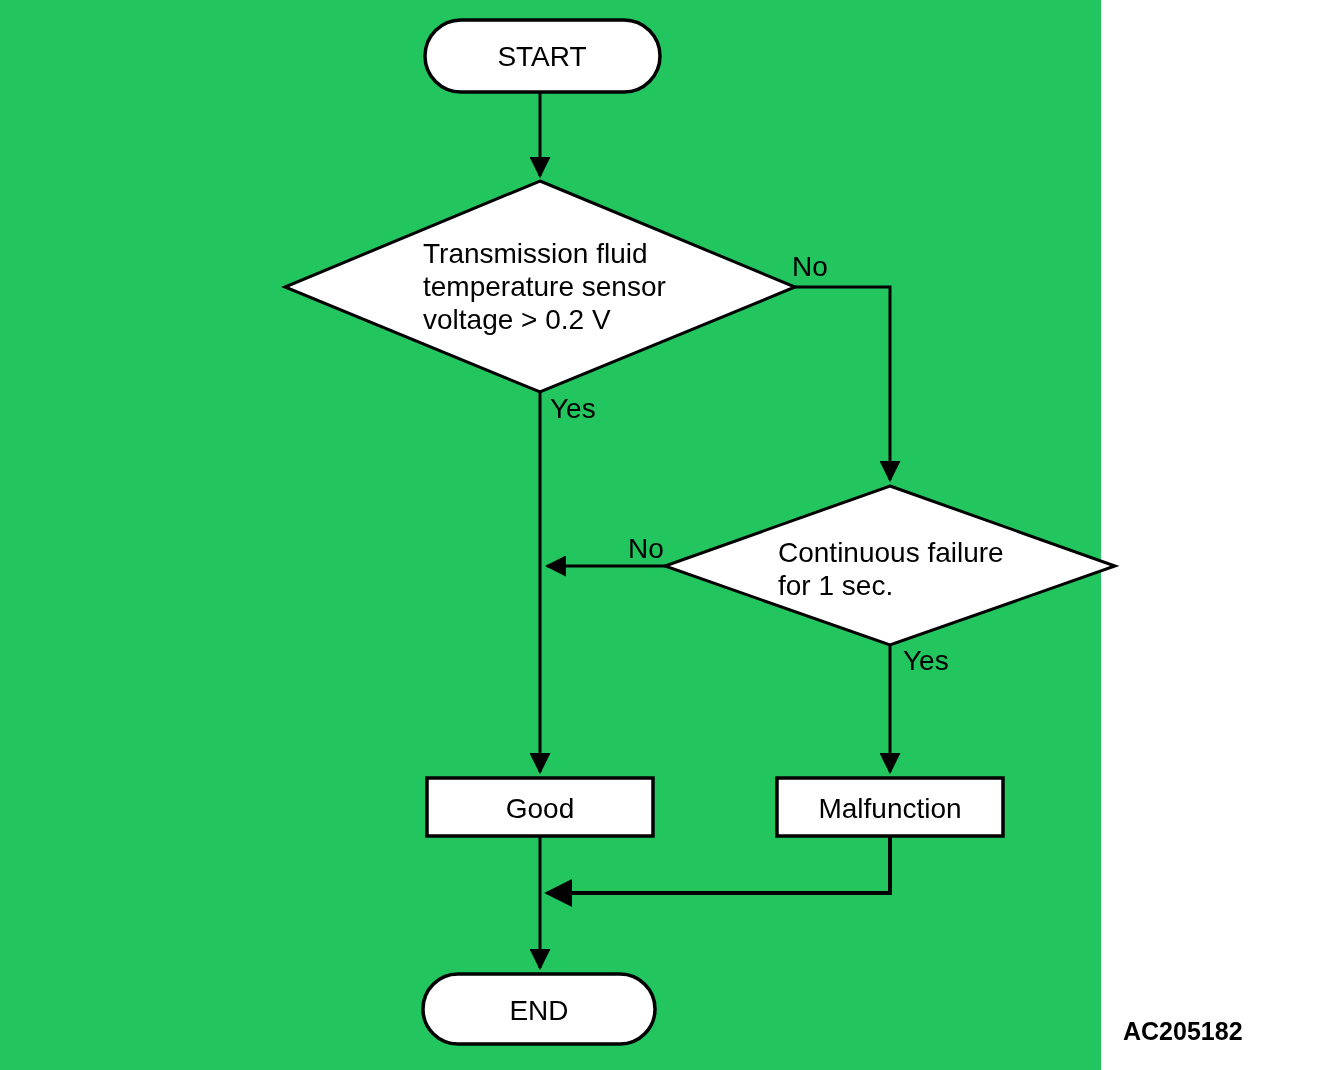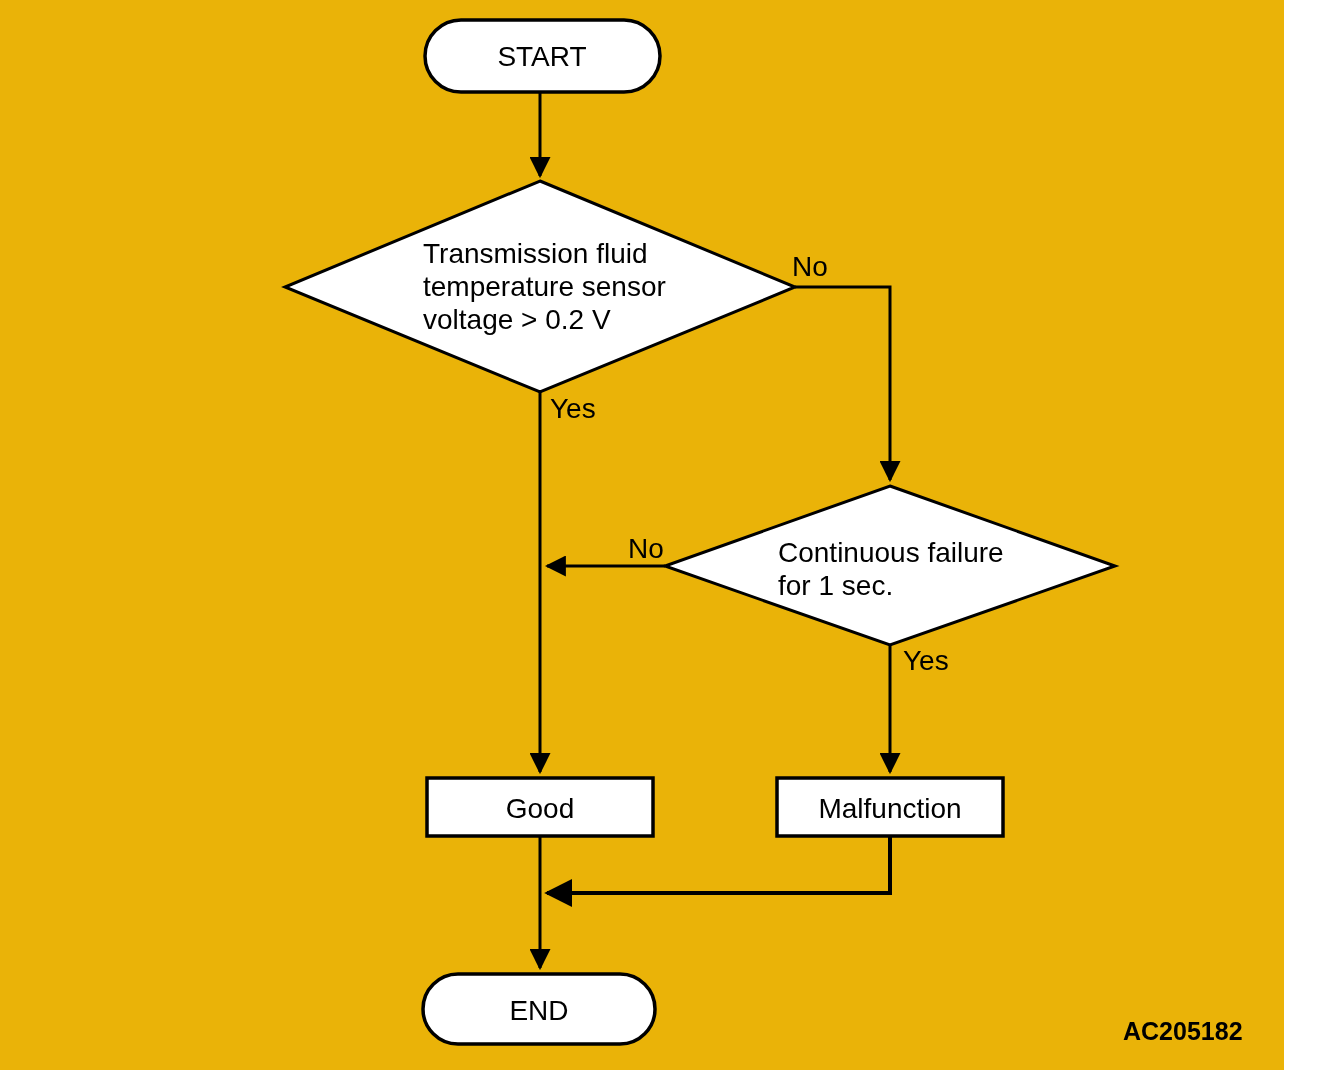--- a/index.html
+++ b/index.html
@@ -5,23 +5,23 @@
   html, body {
     margin: 0;
     padding: 0;
     background: #ffffff;
     width: 1328px;
     height: 1070px;
     overflow: hidden;
   }
   .stage {
     position: relative;
-    width: 1284px;
+    width: 1101px;
     height: 1070px;
-    background: #eab308;
+    background: #22c55e;
   }
   svg { display: block; }
   svg text {
     font-family: "Liberation Sans", "DejaVu Sans", sans-serif;
     fill: #000000;
   }
   .node-label  { font-size: 28px; }
   .edge-label  { font-size: 28px; }
   .figure-code { font-size: 25px; font-weight: bold; }
   .shape {

